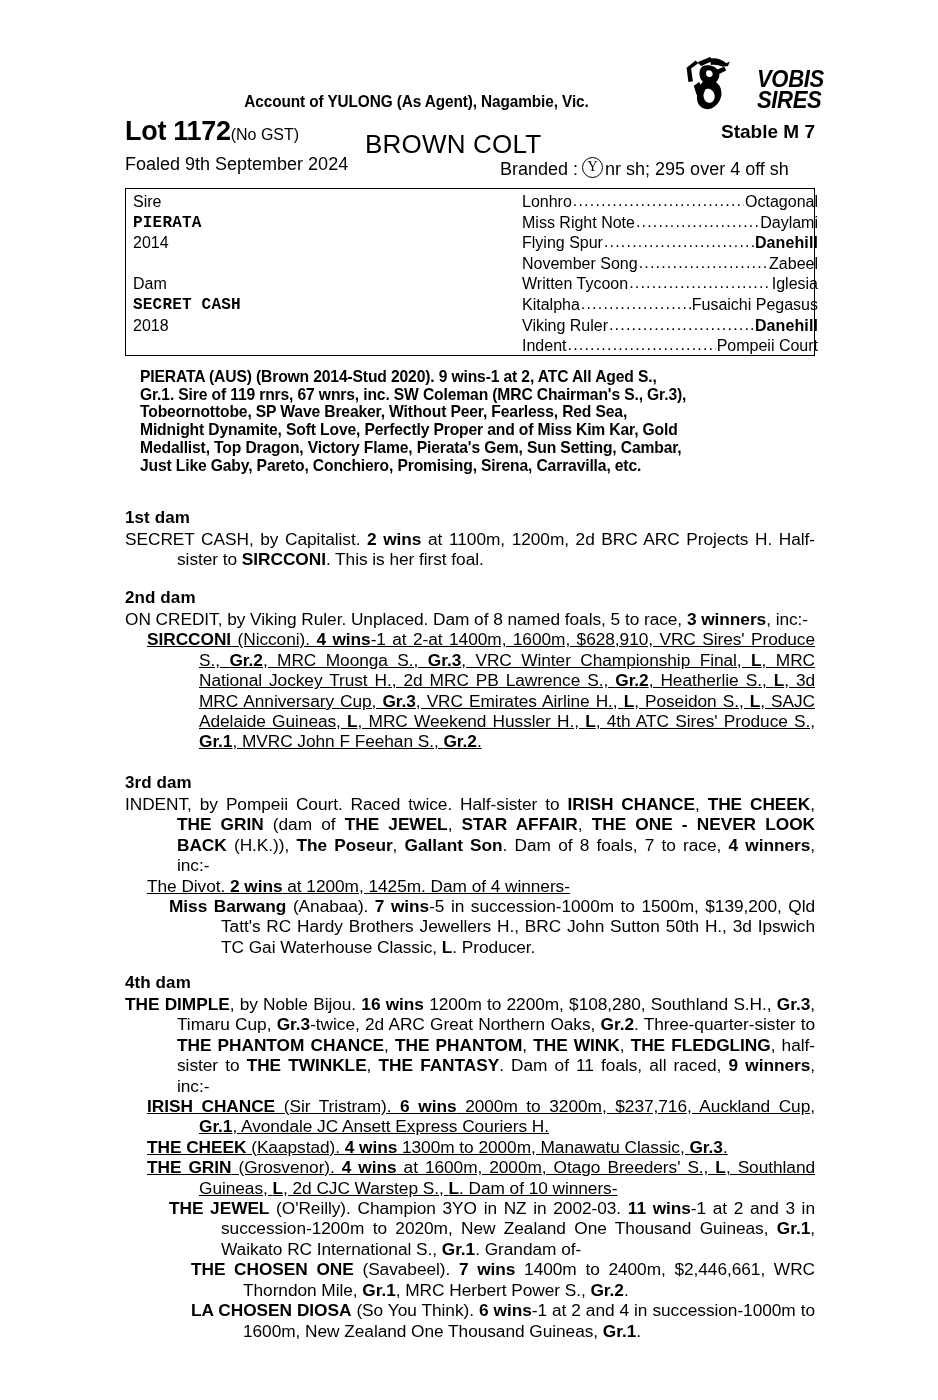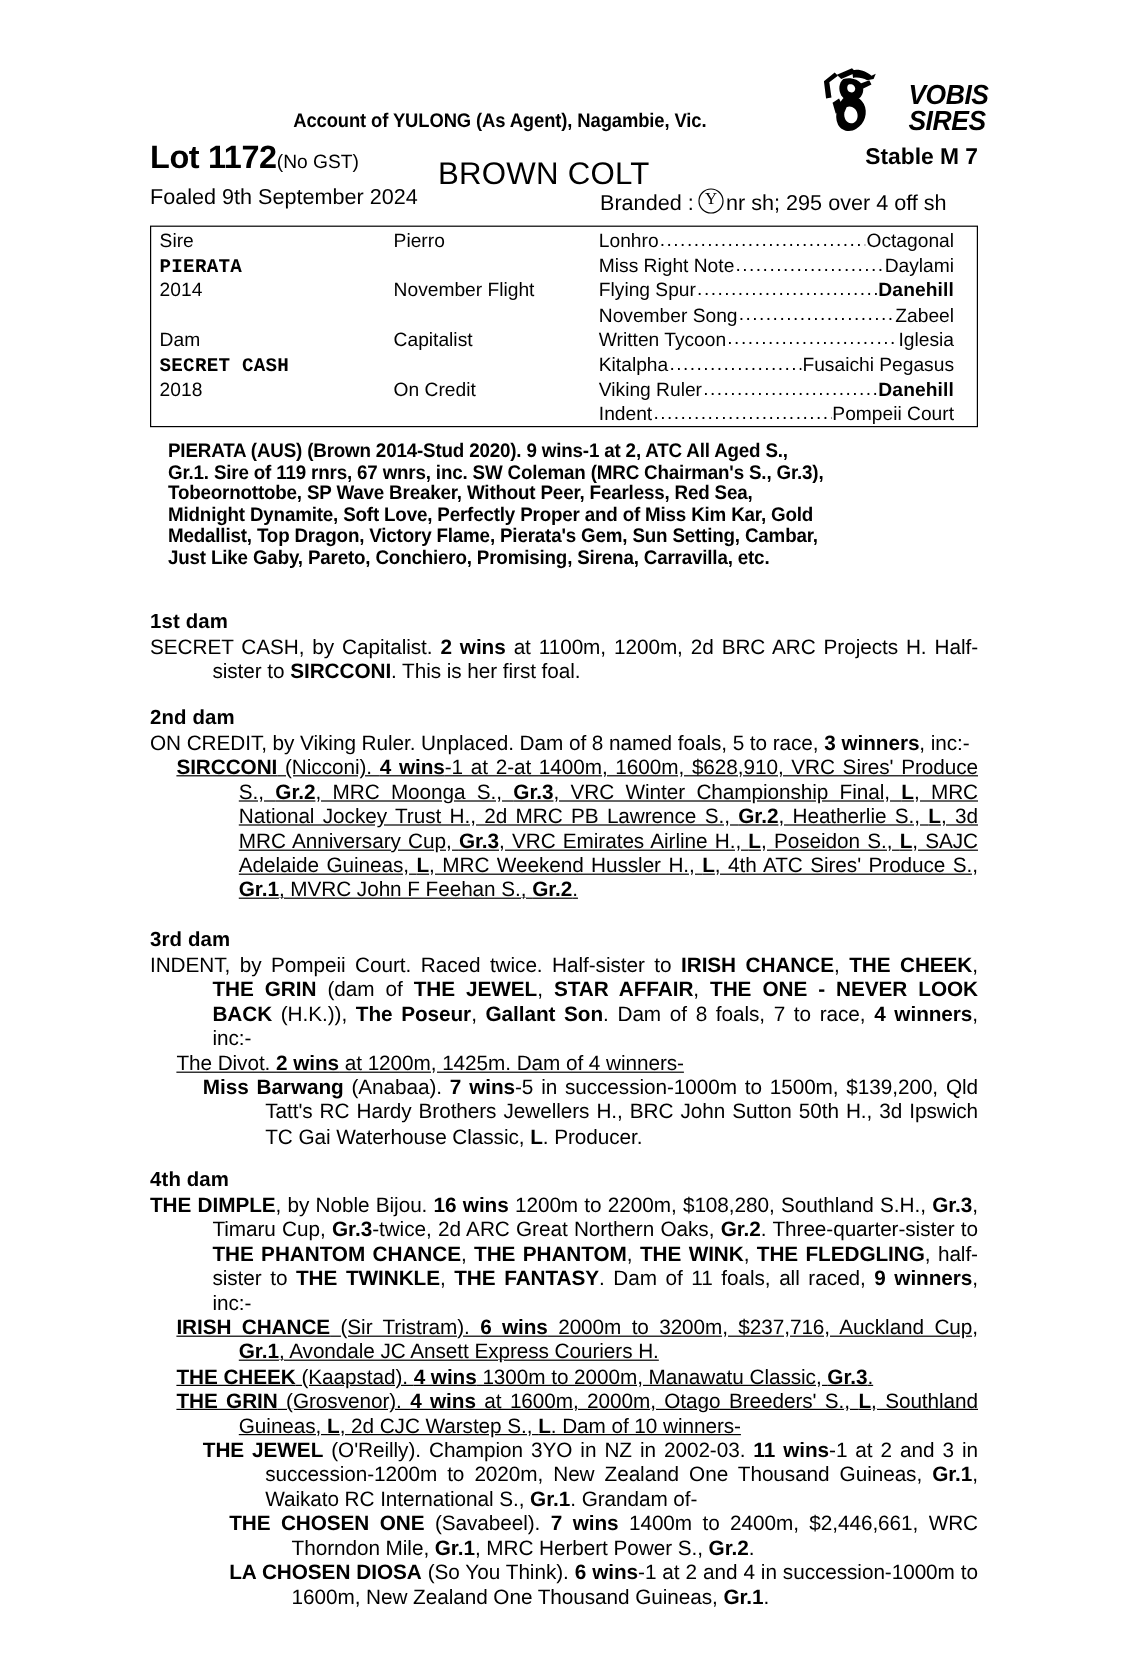--- a/index.html
+++ b/index.html
@@ -169,21 +169,21 @@
     height: 100%;
     padding: 3px 0 0 0;
     box-sizing: border-box;
   }
   .ped-col {
     position: absolute;
     top: 3px;
   }
   .ped-col-1 { left: 7px;  width: 180px; }
   .ped-col-2 { left: 202px; width: 180px; }
-  .ped-col-3 { left: 373px; right: 6px; width: 296px; }
+  .ped-col-3 { left: 396px; right: 6px; width: 296px; }
 
   .ped-line {
     height: 20.6px;
     line-height: 20.6px;
     font-size: 16px;
     white-space: nowrap;
     overflow: hidden;
   }
   .ped-line.b { font-weight: bold; letter-spacing: 0.2px; font-family: Liberation Mono, monospace; }
   .ped-line.sp { visibility: hidden; }
@@ -305,30 +305,20 @@
       <div class="ped-col ped-col-1">
           <div class="ped-line">Sire</div>
           <div class="ped-line b">PIERATA</div>
           <div class="ped-line">2014</div>
           <div class="ped-line sp">&nbsp;</div>
           <div class="ped-line">Dam</div>
           <div class="ped-line b">SECRET CASH</div>
           <div class="ped-line">2018</div>
           <div class="ped-line sp">&nbsp;</div>
         </div>
-      <div class="ped-col ped-col-2">
-          <div class="ped-line">Pierro</div>
-          <div class="ped-line sp">&nbsp;</div>
-          <div class="ped-line">November Flight</div>
-          <div class="ped-line sp">&nbsp;</div>
-          <div class="ped-line">Capitalist</div>
-          <div class="ped-line sp">&nbsp;</div>
-          <div class="ped-line">On Credit</div>
-          <div class="ped-line sp">&nbsp;</div>
-        </div>
       <div class="ped-col ped-col-3">
           <div class="leader">
             <span class="lname">Lonhro</span>
             <span class="dots">................................................................................</span>
             <span class="rname">Octagonal</span>
           </div>
           <div class="leader">
             <span class="lname">Miss Right Note</span>
             <span class="dots">................................................................................</span>
             <span class="rname">Daylami</span>

